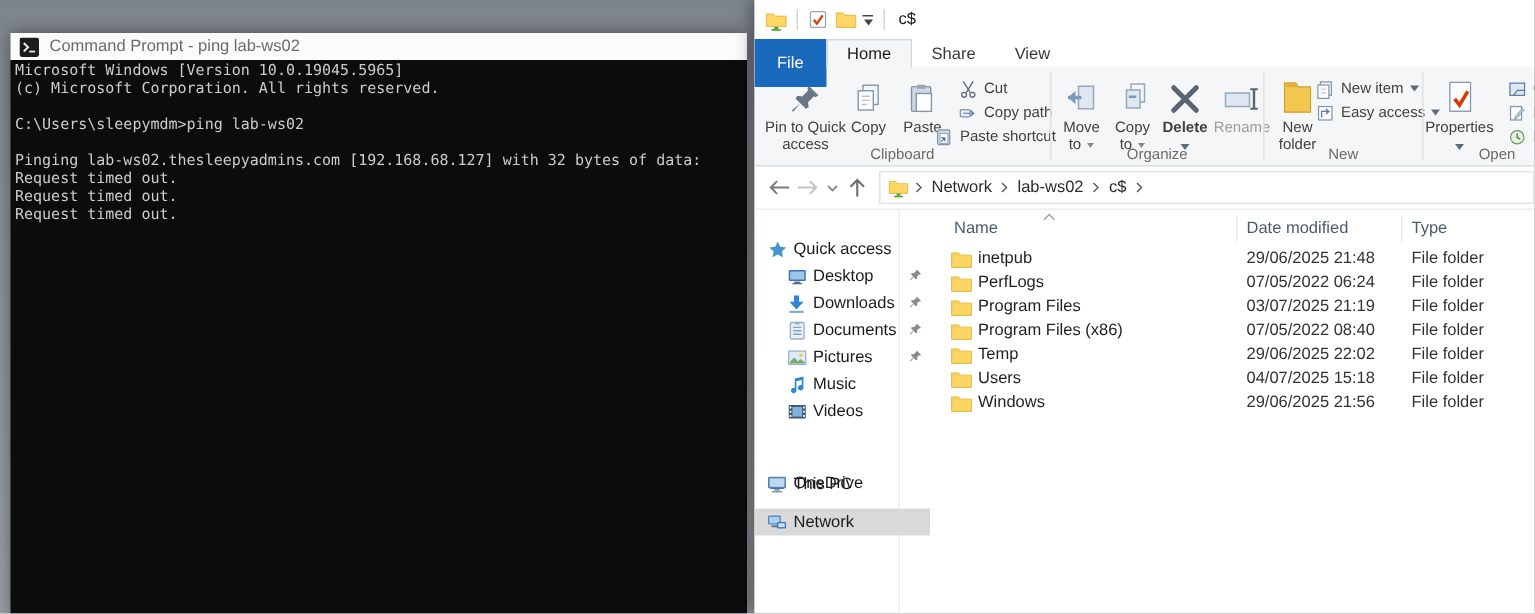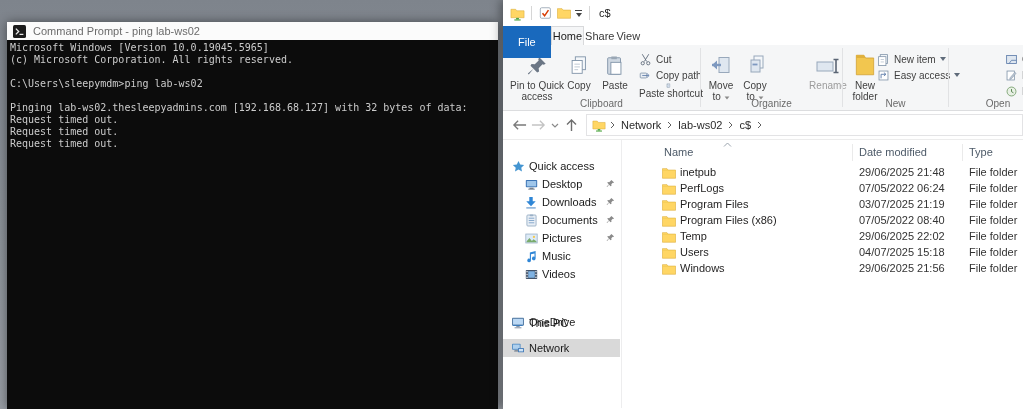--- a/index.html
+++ b/index.html
@@ -22,21 +22,21 @@
   .ex-titlebar { height:26px; background:#ffffff; display:flex; align-items:center; padding-left:5px; }
   .qat-sep { width:1px; height:14px; background:#d6d6d6; margin:0 5px; }
   .qat-btn { display:flex; align-items:center; justify-content:center; width:18px; height:18px; }
   .ex-title { font-size:11px; color:#1a1a1a; margin-left:4px; }
   .cdown { width:0; height:0; border-left:3px solid transparent; border-right:3px solid transparent; border-top:4px solid #444; display:inline-block; }
   .qat-caret { margin:0 2px; display:flex; flex-direction:column; align-items:center; }
   .qat-caret .bar { width:7px; height:1px; background:#444; margin-bottom:2px; }
 
   
   .ex-tabs { height:19px; display:flex; background:#ffffff; position:relative; z-index:2; }
-  .tab { font-size:11px; display:flex; align-items:center; justify-content:center; padding:0 1px; color:#383838; }
+  .tab { font-size:11px; display:flex; align-items:center; justify-content:center; padding:0 13px; color:#383838; }
   .tab-file { background:#1969bd; color:#ffffff; padding:16px 15px; }
   .tab-selected { background:#f5f6f7; border:1px solid #d8d9db; border-bottom:none; color:#1a1a1a; }
 
   
   .ex-ribbon { height:67px; background:#f5f6f7; border-top:1px solid #d8d9db; border-bottom:1px solid #dcdddf; position:relative; margin-top:-1px; }
   .rgroup { position:absolute; top:0; height:100%; }
   .rgroup-label { position:absolute; bottom:1px; left:0; right:0; text-align:center; font-size:10px; color:#6a6a6a; }
   .rgroup-sep { position:absolute; top:3px; bottom:3px; width:1px; background:#e1e2e4; }
   .rbtn { position:absolute; top:3px; width:56px; text-align:center; font-size:10px; color:#3f3f3f; line-height:11px; }
   .rbtn .ricon { height:30px; display:flex; align-items:flex-end; justify-content:center; margin-bottom:2px; }
@@ -47,31 +47,31 @@
 
   
   .ex-address { height:29px; display:flex; align-items:center; background:#ffffff; border-bottom:1px solid #ececec; padding-left:8px; }
   .nav-arrow { width:17px; height:17px; display:flex; align-items:center; justify-content:center; margin-right:2px; }
   .crumb-box { flex:1; height:22px; border:1px solid #e3e3e5; display:flex; align-items:center; margin-left:4px; padding-left:5px; background:#ffffff; }
   .crumb { font-size:11px; color:#2b2b2b; padding:0 2px; white-space:nowrap; }
   .crumb-chev { margin:0 4px; }
 
   
   .ex-main { position:relative; height:268px; background:#ffffff; }
-  .nav-pane { position:absolute; left:0; top:0; bottom:0; width:119px; border-right:1px solid #ededee; }
+  .nav-pane { position:absolute; left:0; top:0; bottom:0; width:97px; border-right:1px solid #ededee; }
   .nav-row { position:absolute; left:0; width:117px; height:18px; display:flex; align-items:center; font-size:11px; color:#1a1a1a; }
   .nav-row .nico { position:absolute; left:8px; width:14px; display:flex; justify-content:center; }
   .nav-row .nlabel { position:absolute; left:26px; white-space:nowrap; }
   .nav-row.lvl1 .nico { left:21px; }
   .nav-row.lvl1 .nlabel { left:39px; }
   .nav-row.selected { background:#d9d9d9; }
   .nav-pin { position:absolute; left:103px; top:4px; }
 
   
-  .file-list { position:absolute; left:118px; top:0; right:0; bottom:0;margin-left:28px; }
+  .file-list { position:absolute; left:118px; top:0; right:0; bottom:0; }
   .list-header { position:absolute; top:2px; left:0; right:0; height:19px; font-size:11px; color:#4d5a68; }
   .col-name { position:absolute; left:15px; top:4px; }
   .sort-caret { position:absolute; left:74px; top:0px; }
   .col-date { position:absolute; left:210px; top:4px; }
   .col-type { position:absolute; left:320px; top:4px; }
   .hdr-sep { position:absolute; top:2px; height:17px; width:1px; background:#eaeaea; }
   .frow { position:absolute; left:0; right:0; height:16px; font-size:11px; color:#201f1f; }
   .frow .fico { position:absolute; left:13px; top:2px; }
   .frow .fname { position:absolute; left:31px; top:1px; }
   .frow .fdate { position:absolute; left:210px; top:1px; color:#333333; }
@@ -179,21 +179,21 @@
           </svg>
         <span>Cut</span>
       </div>
       <div class="rsmall" style="left:136px;top:22px;">
         <svg width="13" height="13" viewBox="0 0 16 16">
             <rect x="1.5" y="5" width="8" height="6" rx="1" fill="#e8edf3" stroke="#8194a9"></rect>
             <path d="M4 8h8M9.8 5.5L12.5 8 9.8 10.5" stroke="#5a79a8" fill="none"></path>
           </svg>
         <span>Copy path</span>
       </div>
-      <div class="rsmall" style="left:136px;top:38px;flex-direction:column;">
+      <div class="rsmall" style="left:120px;top:38px;">
         <svg width="13" height="13" viewBox="0 0 16 16">
             <rect x="2.5" y="2" width="10" height="12" rx="1" fill="#cfd8e2" stroke="#8194a9"></rect>
             <rect x="4.5" y="5" width="6.5" height="8" fill="#ffffff" stroke="#8194a9" stroke-width=".7"></rect>
             <path d="M5.5 11.5l3-3M5.5 8.5h3v3" stroke="#3f6fb4" stroke-width=".9" fill="none"></path>
           </svg>
         <span>Paste shortcut</span>
       </div>
       <div class="rgroup-label">Clipboard</div>
     </div>
     <div class="rgroup-sep" style="left:197px;"></div>
@@ -214,20 +214,29 @@
         <div class="ricon">
             <svg width="24" height="24" viewBox="0 0 24 24">
               <rect x="11" y="2" width="9" height="12" fill="#f4f7fa" stroke="#98a8bb"></rect>
               <rect x="8" y="6" width="9" height="12" fill="#dfe7f0" stroke="#98a8bb"></rect>
               <path d="M9.5 10.5h5" stroke="#7e99c0" stroke-width="1.8"></path>
             </svg>
           </div>
         <div>Copy</div>
         <div><span>to</span> <span class="cdown" style="border-top-color:#8a8a8a;transform:scale(.8);"></span></div>
       </div>
+      <div class="rbtn" style="left:66px;width:46px;font-weight:bold;">
+        <div class="ricon">
+            <svg width="24" height="24" viewBox="0 0 24 24">
+              <path d="M4.5 4.5l15 15M19.5 4.5l-15 15" stroke="#5a6574" stroke-width="3.4" stroke-linecap="round"></path>
+            </svg>
+          </div>
+        <div>Delete</div>
+        <div style="margin-top:1px;"><span class="cdown" style="border-top-color:#5f6b7a;"></span></div>
+      </div>
       <div class="rbtn dim" style="left:104px;width:46px;">
         <div class="ricon">
             <svg width="26" height="24" viewBox="0 0 26 24">
               <rect x="2" y="8" width="16" height="9" fill="#dfe7f0" stroke="#98a8bb"></rect>
               <path d="M21 5.5v13" stroke="#5a6574" stroke-width="1.6"></path>
               <path d="M18.5 5.5h5M18.5 18.5h5" stroke="#5a6574" stroke-width="1.4"></path>
             </svg>
           </div>
         <div>Rename</div>
       </div>
@@ -261,20 +270,30 @@
             <path d="M5 11.5V6.5h5.5M8.5 4.5l2.5 2-2.5 2" stroke="#5a79a8" fill="none" stroke-width="1.1"></path>
           </svg>
         <span>Easy access</span>
         <span class="cdown"></span>
       </div>
       <div class="rgroup-label">New</div>
     </div>
     <div class="rgroup-sep" style="left:445px;"></div>
 
     <div class="rgroup" style="left:446px;width:110px;">
+      <div class="rbtn" style="left:-5px;width:58px;">
+        <div class="ricon">
+            <svg width="22" height="26" viewBox="0 0 24 26">
+              <rect x="5" y="2" width="15" height="21" fill="#ffffff" stroke="#8a99ab"></rect>
+              <path d="M8.5 14l3.5 4.5L18 8.5" stroke="#d83b01" stroke-width="2.6" fill="none"></path>
+            </svg>
+          </div>
+        <div>Properties</div>
+        <div style="margin-top:1px;"><span class="cdown" style="border-top-color:#5f6b7a;"></span></div>
+      </div>
       <div class="rsmall" style="left:56px;top:6px;">
         <svg width="13" height="13" viewBox="0 0 16 16">
             <rect x="2" y="3" width="12" height="10" fill="#dfe7f0" stroke="#5a79a8"></rect>
             <path d="M5 13l3-4h6" stroke="#5a79a8" fill="none"></path>
           </svg>
         <span>Open</span>
       </div>
       <div class="rsmall" style="left:56px;top:22px;">
         <svg width="13" height="13" viewBox="0 0 16 16">
             <rect x="2.5" y="2.5" width="9" height="11" fill="#ffffff" stroke="#8194a9"></rect>

